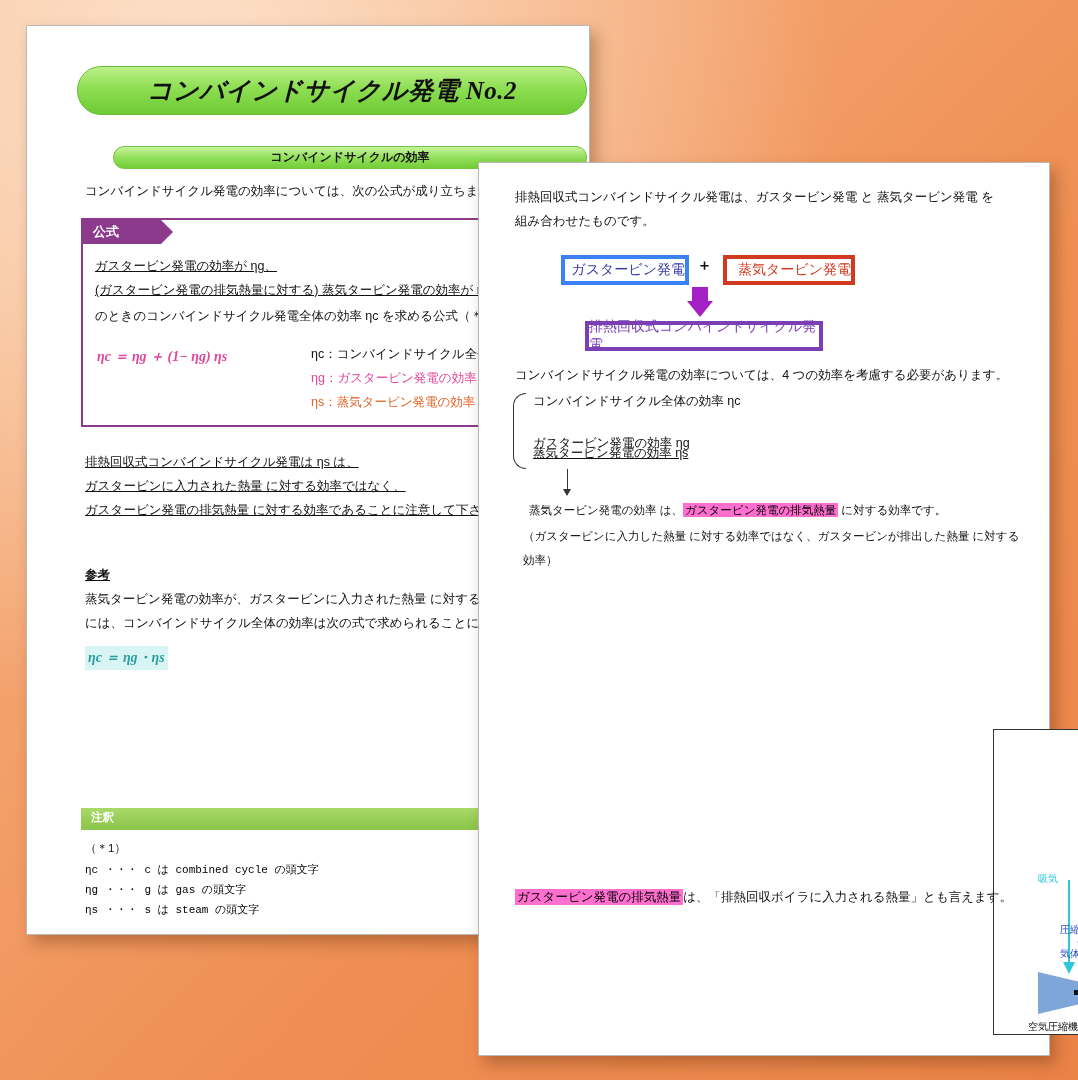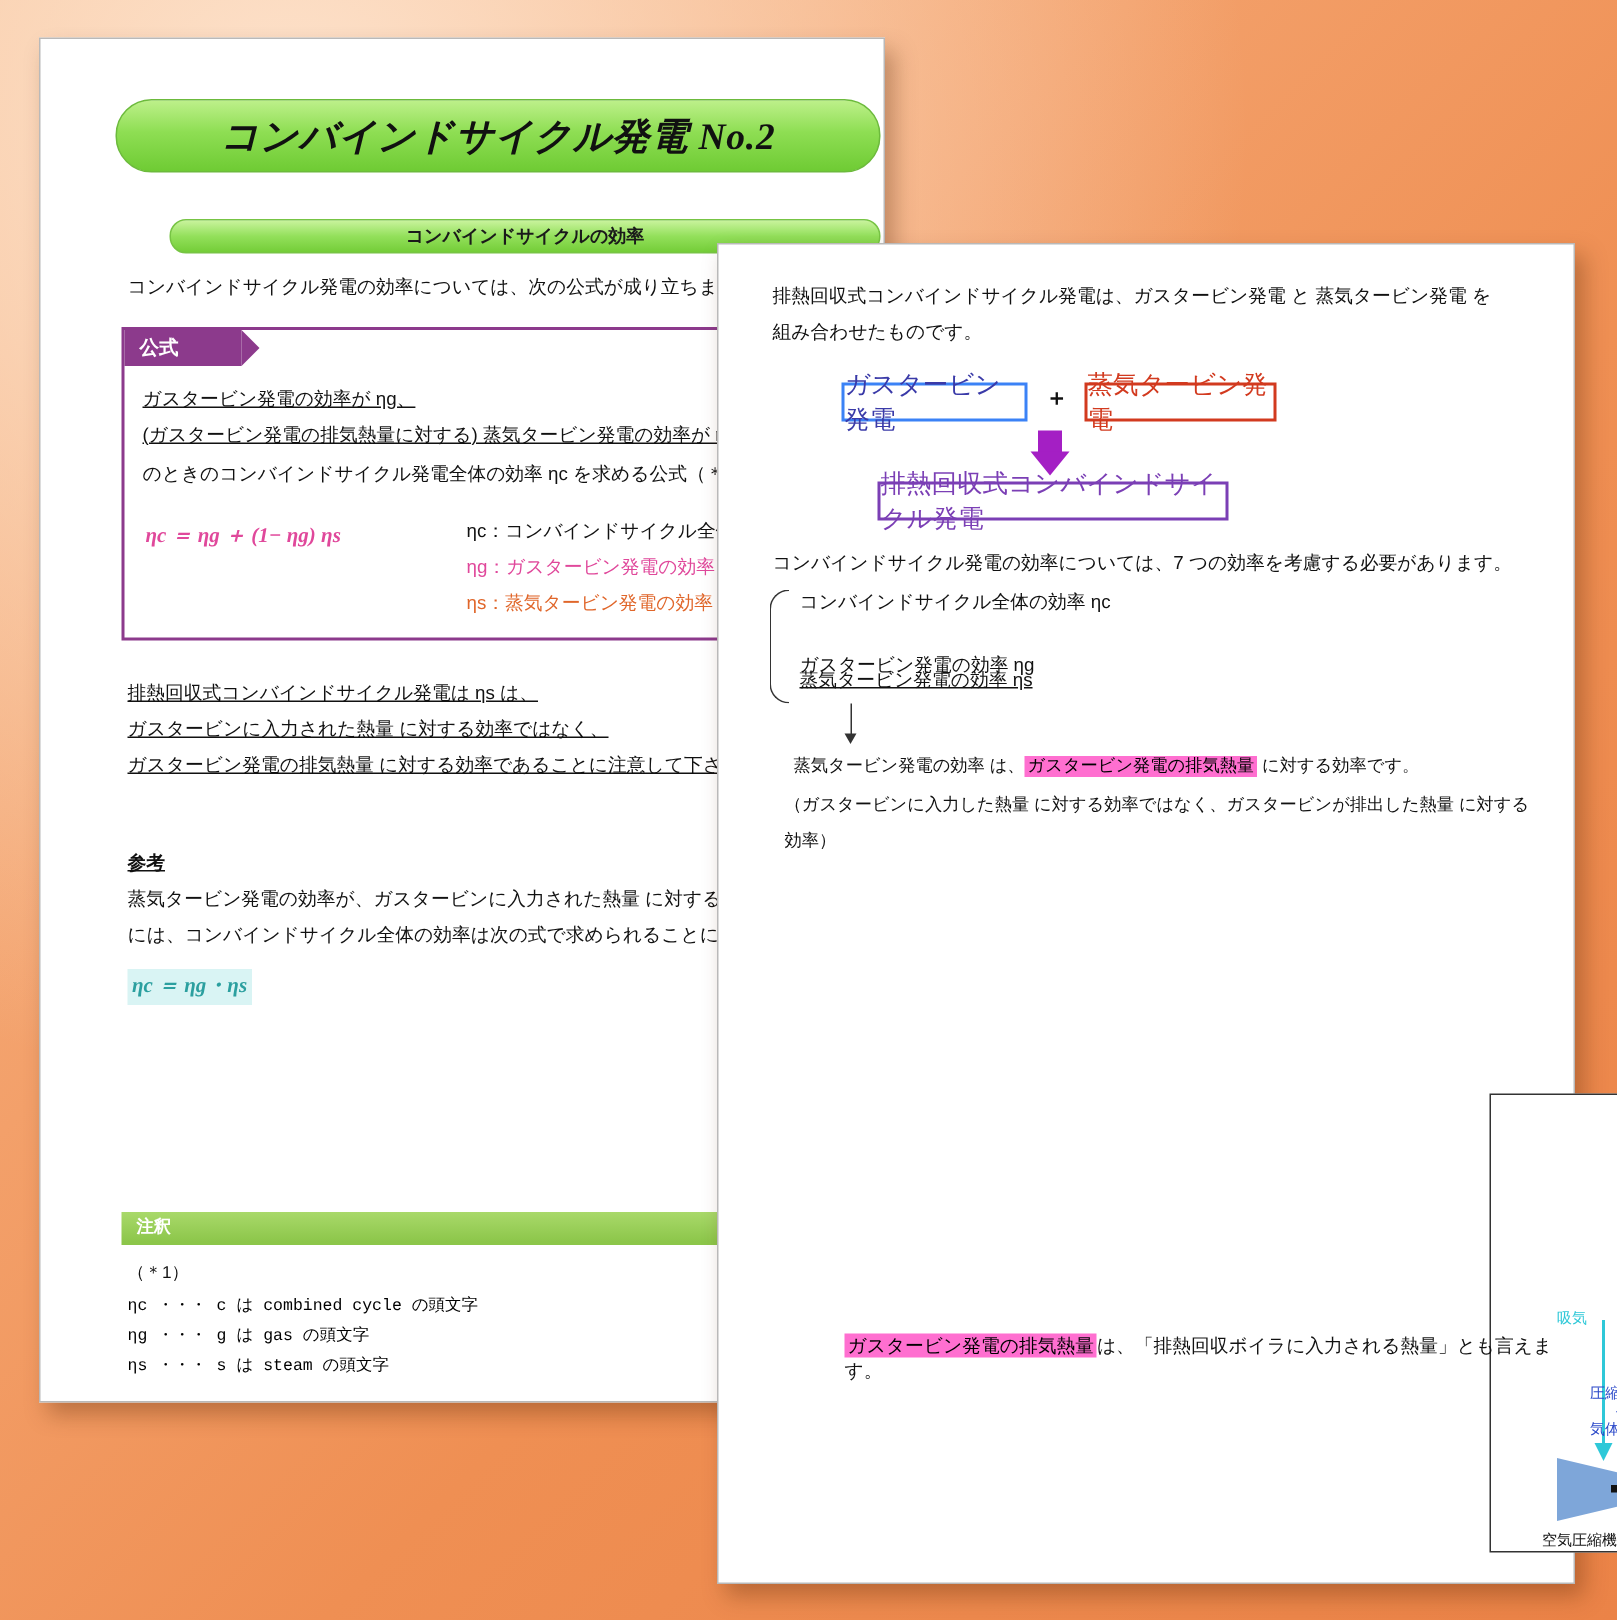--- a/index.html
+++ b/index.html
@@ -75,22 +75,22 @@
   .note-pill span{position:absolute;left:10px;top:2px;font-size:11.5px;font-weight:bold;color:#fff;}
 
   .small{font-size:11.5px;color:#111;}
   .mono{font-family:"Liberation Mono","DejaVu Sans Mono",monospace;font-size:11px;}
 
   
   .p2{position:absolute;inset:0;}
   .p2-text{position:absolute;font-size:12.5px;color:#111;line-height:1.7;}
 
   .tagbox{
-    position:absolute;border:2px solid #3b82f6;background:#fff;font-size:17px;
-    display:flex;align-items:center;justify-content:flex-start;color:#3a3aa8;
+    position:absolute;border:4px solid #3b82f6;background:#fff;font-size:14px;
+    display:flex;align-items:center;justify-content:flex-end;color:#3a3aa8;
   }
   .tagbox.red{border-color:#d23a1f;color:#d23a1f;}
   .tagbox.violet{border-color:#7b3fb5;color:#7b3fb5;}
   .plus{position:absolute;font-size:15px;color:#111;font-weight:bold;}
   .arrow-stem{position:absolute;background:#a41fc4;}
   .arrow-head{
     position:absolute;width:0;height:0;border-left:13px solid transparent;
     border-right:13px solid transparent;border-top:16px solid #a41fc4;
   }
 
@@ -179,21 +179,21 @@
       <span>蒸気タービン発電</span>
     </div>
 
     <div class="arrow-stem" style="left:213px;top:124px;width:16px;height:16px;"></div>
     <div class="arrow-head" style="left:208px;top:138px;"></div>
 
     <div class="tagbox violet" style="left:106px;top:158px;width:230px;height:22px;">
       <span>排熱回収式コンバインドサイクル発電</span>
     </div>
 
-    <div class="p2-text" style="left:36px;top:202px;width:520px;">コンバインドサイクル発電の効率については、7 つの効率を考慮する必要があります。</div>
+    <div class="p2-text" style="left:36px;top:202px;width:520px;">コンバインドサイクル発電の効率については、4 つの効率を考慮する必要があります。</div>
 
     <div class="brace" style="left:34px;top:230px;height:74px;"></div>
 
     <div class="p2-text" style="left:54px;top:228px;">コンバインドサイクル全体の効率 ηc</div>
     <div class="p2-text" style="left:54px;top:254px;margin-top:16px;">ガスタービン発電の効率 ηg</div>
     <div class="p2-text u" style="left:54px;top:280px;">蒸気タービン発電の効率 ηs</div>
 
     <div style="position:absolute;left:88px;top:306px;width:1px;height:22px;background:#333;"></div>
     <div style="position:absolute;left:84px;top:326px;width:0;height:0;border-left:4px solid transparent;border-right:4px solid transparent;border-top:7px solid #333;"></div>
 
@@ -216,18 +216,18 @@
       <div class="dlabel dl-blue" style="left:66px;top:194px;line-height:1.2;text-align:center;">圧縮空気<br>＋<br>気体燃料</div>
 
       <div style="position:absolute;left:44px;top:242px;width:44px;height:42px;background:#7ea6d9;clip-path:polygon(0 0,100% 25%,100% 75%,0 100%);"></div>
 
       <div style="position:absolute;left:80px;top:260px;width:96px;height:5px;background:#111;"></div>
 
       <div class="dlabel" style="left:34px;top:290px;">空気圧縮機</div>
 
     </div>
 
-    <div class="last-line" style="left:36px;top:726px;margin-left:48px;">
+    <div class="last-line" style="left:36px;top:726px;">
       <span class="hl-magenta" style="padding:1px 2px;">ガスタービン発電の排気熱量</span><span>は、「排熱回収ボイラに入力される熱量」とも言えます。</span>
     </div>
 
   </div>
 </div>
 
 </body></html>

